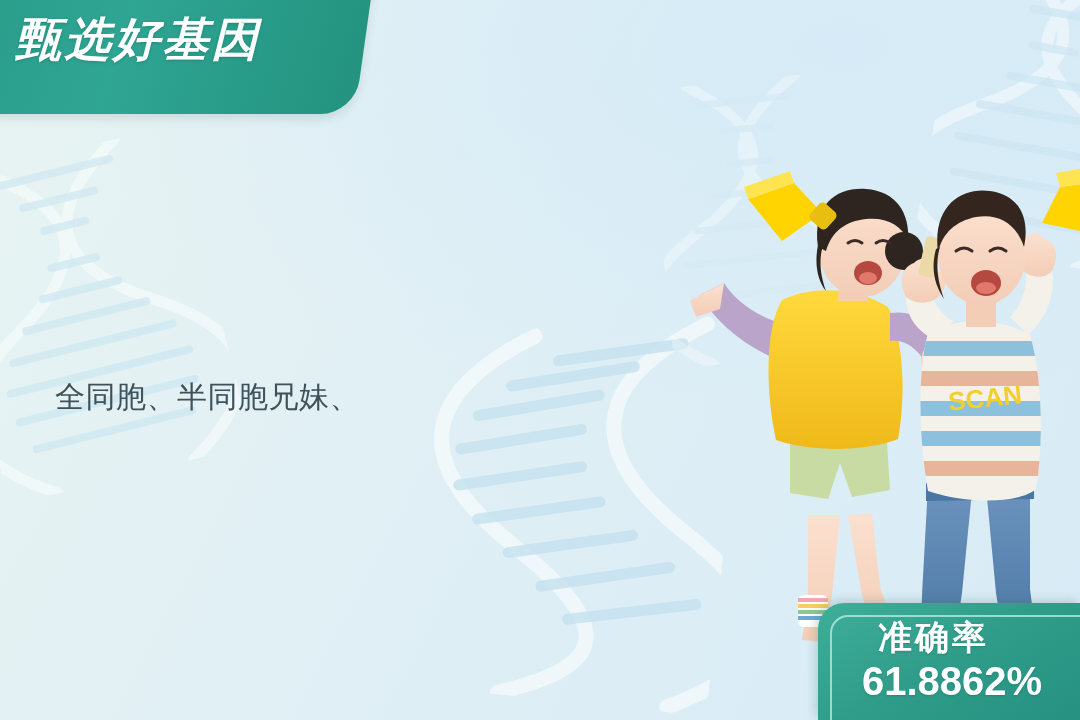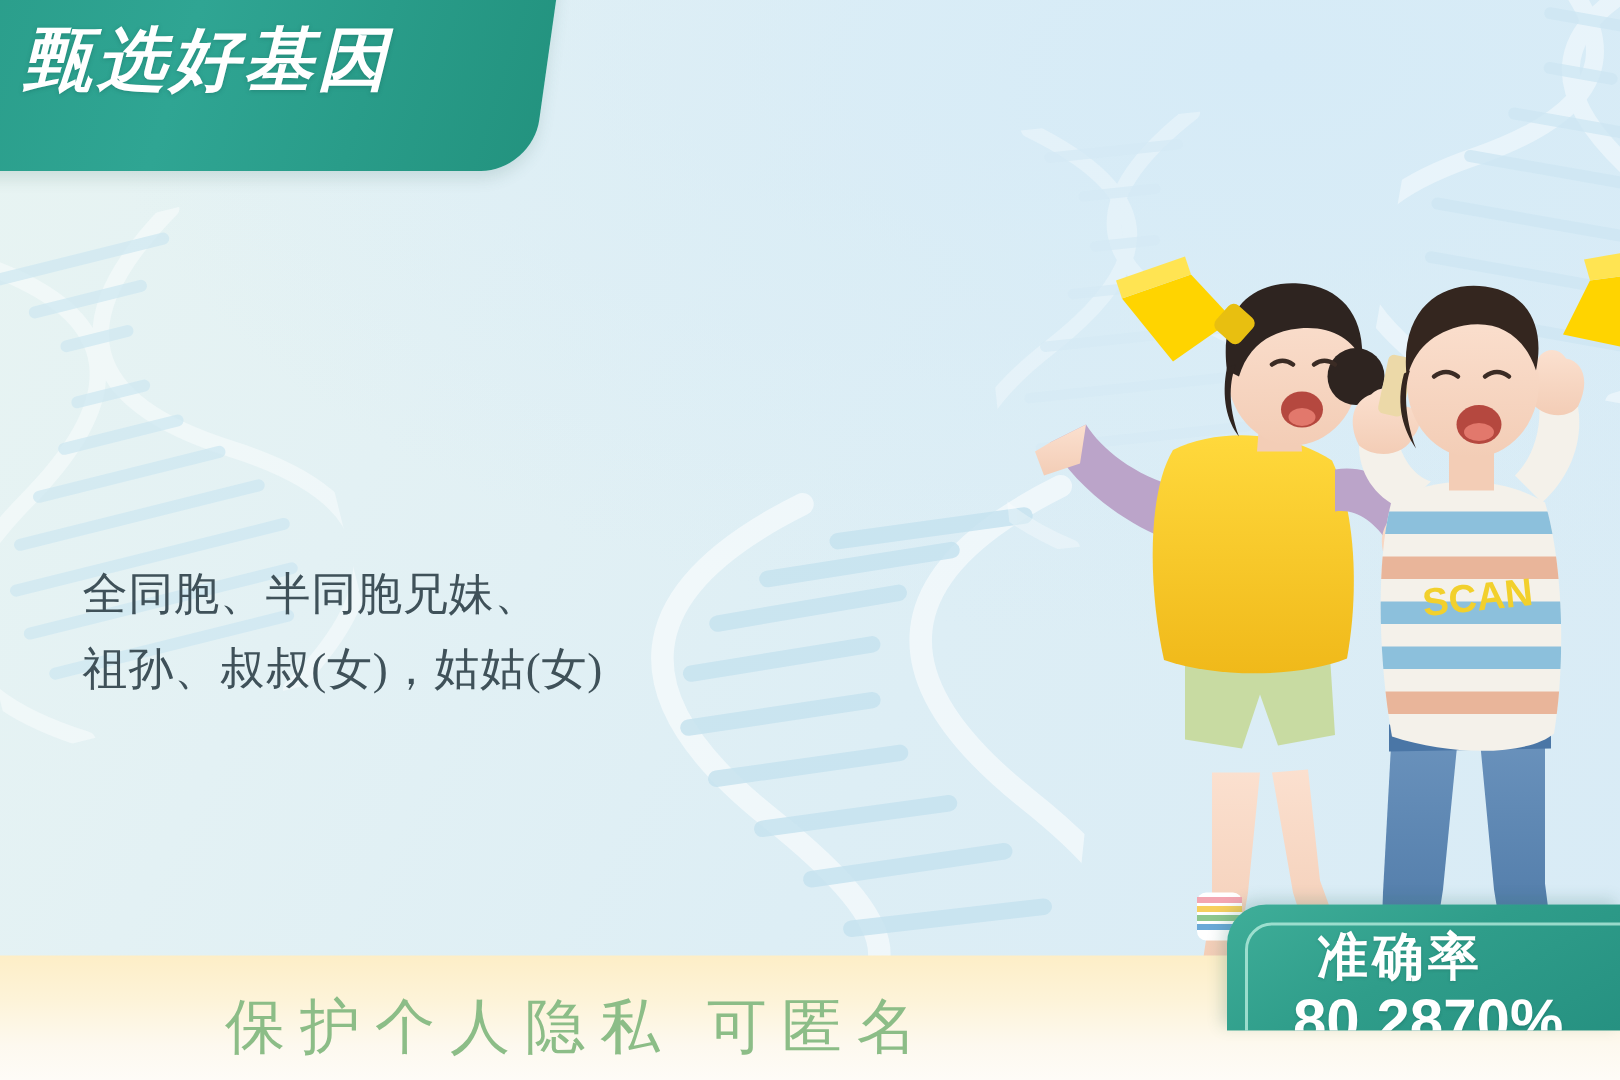--- a/index.html
+++ b/index.html
@@ -48,40 +48,40 @@
     font-size:45px;line-height:1.28;font-weight:700;color:#1b6f65;
     letter-spacing:.5px;
   }
 
   
   #body-copy{
     position:absolute;left:55px;top:372px;width:560px;
     font-size:30px;line-height:1.66;color:#3f5159;font-weight:300;
     letter-spacing:.5px;
   }
-  #body-copy div{white-space:nowrap;font-family:Liberation Serif, serif;}
+  #body-copy div{white-space:nowrap;}
 
   
   #people{position:absolute;left:690px;top:95px;width:400px;height:570px;}
   #people svg{display:block;}
 
   
   #bottom-strip{
     position:absolute;left:0;bottom:0;width:1080px;height:83px;
     background:linear-gradient(180deg,#fdeec7 0%,#fdf3d8 35%,#fdf9ef 72%,#fefcf7 100%);
   }
   #privacy-text{
     position:absolute;left:150px;bottom:8px;
     font-size:40px;letter-spacing:10px;font-weight:300;color:#8cbd87;
     white-space:nowrap;
   }
 
   
   #accuracy-badge{
-    position:absolute;left:818px;top:603px;width:262px;height:84px;
+    position:absolute;left:818px;top:603px;width:262px;height:117px;
     background:linear-gradient(150deg,#3fae99 0%,#2f9d8a 48%,#269181 100%);
     border-radius:26px 0 0 0;
     box-shadow:-3px -3px 10px rgba(40,110,95,.22);
     overflow:hidden;
   }
   #accuracy-badge::before{
     content:"";position:absolute;left:12px;top:12px;right:-20px;bottom:-20px;
     border:2px solid rgba(190,240,225,.75);
     border-radius:18px 0 0 0;
   }
@@ -281,25 +281,21 @@
     </svg>
   </div>
 
   <div id="logo-banner">
     <div id="logo-text">甄选好基因</div>
   </div>
 
 
   <div id="body-copy">
     <div>全同胞、半同胞兄妹、</div>
-    <div>祖孙、叔叔(女)，姑姑(女)</div>
-  </div>
-
-  <div id="bottom-strip">
-    <div id="privacy-text">保护个人隐私 可匿名</div>
-  </div>
+  </div>
+
 
   <div id="accuracy-badge">
     <div id="accuracy-label">准确率</div>
-    <div id="accuracy-value">80.2870%</div>
+    <div id="accuracy-value">61.8862%</div>
   </div>
 
 </div>
 
 </body></html>

